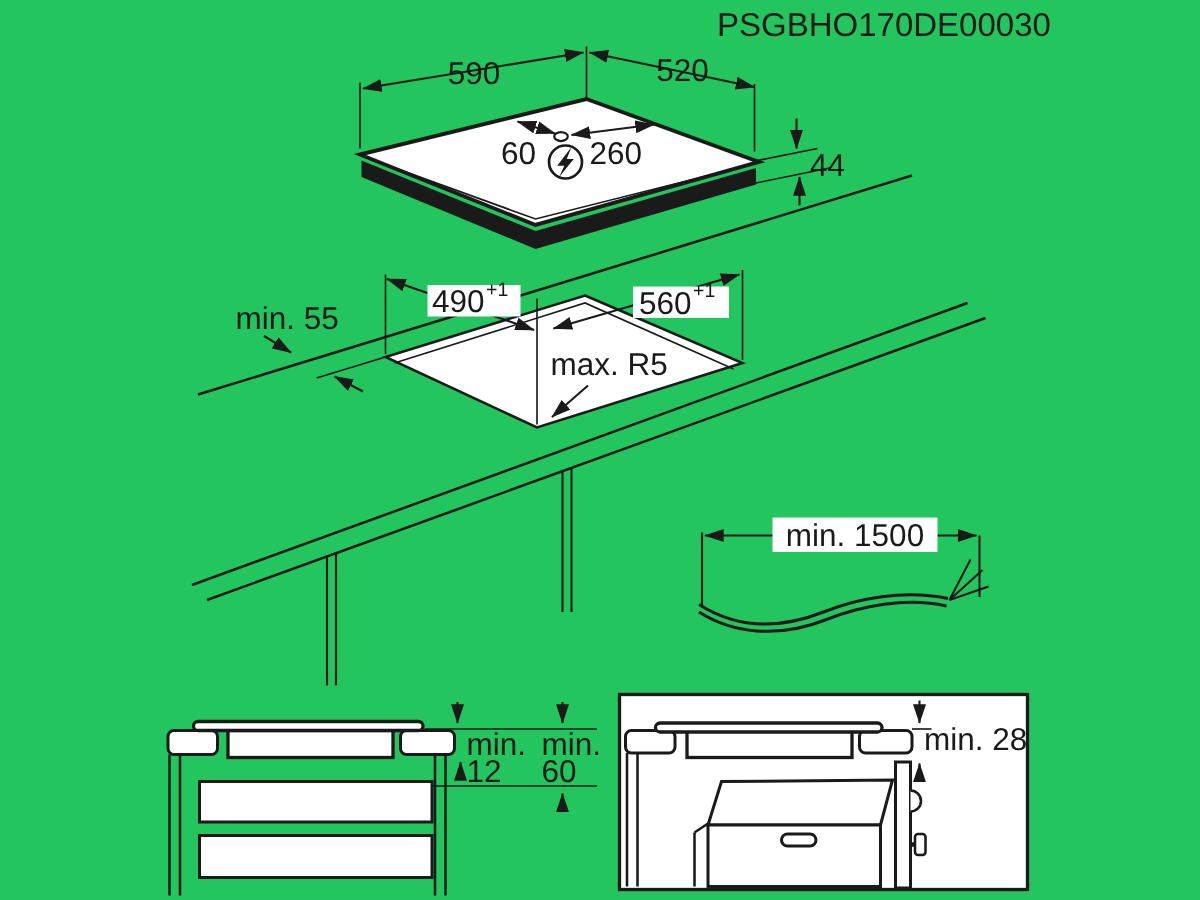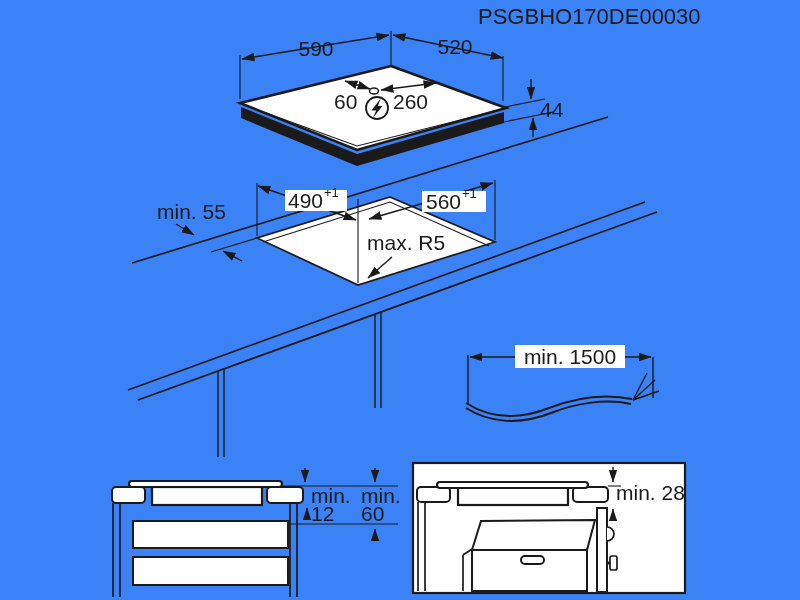--- a/index.html
+++ b/index.html
@@ -1,16 +1,16 @@
 <!DOCTYPE html>
 <html><head>
 <meta charset="utf-8">
 <style>
   html,body{margin:0;padding:0;background:#ffffff;}
-  .stage{width:800px;height:600px;position:relative;background:#3b82f6;}
+  .stage{width:800px;height:600px;position:relative;background:#22c55e;}
   svg{display:block;}
   text{font-family:"Liberation Sans","DejaVu Sans",sans-serif;fill:#1a1a1a;}
   .dim-t{font-size:21px;}
   .sup-t{font-size:13px;}
   .title-t{font-size:22px;}
   .ln{stroke:#1a1a1a;fill:none;}
   .w1{stroke-width:1.1;}
   .w13{stroke-width:1.4;}
   .w16{stroke-width:1.7;}
   .w2{stroke-width:2;}

